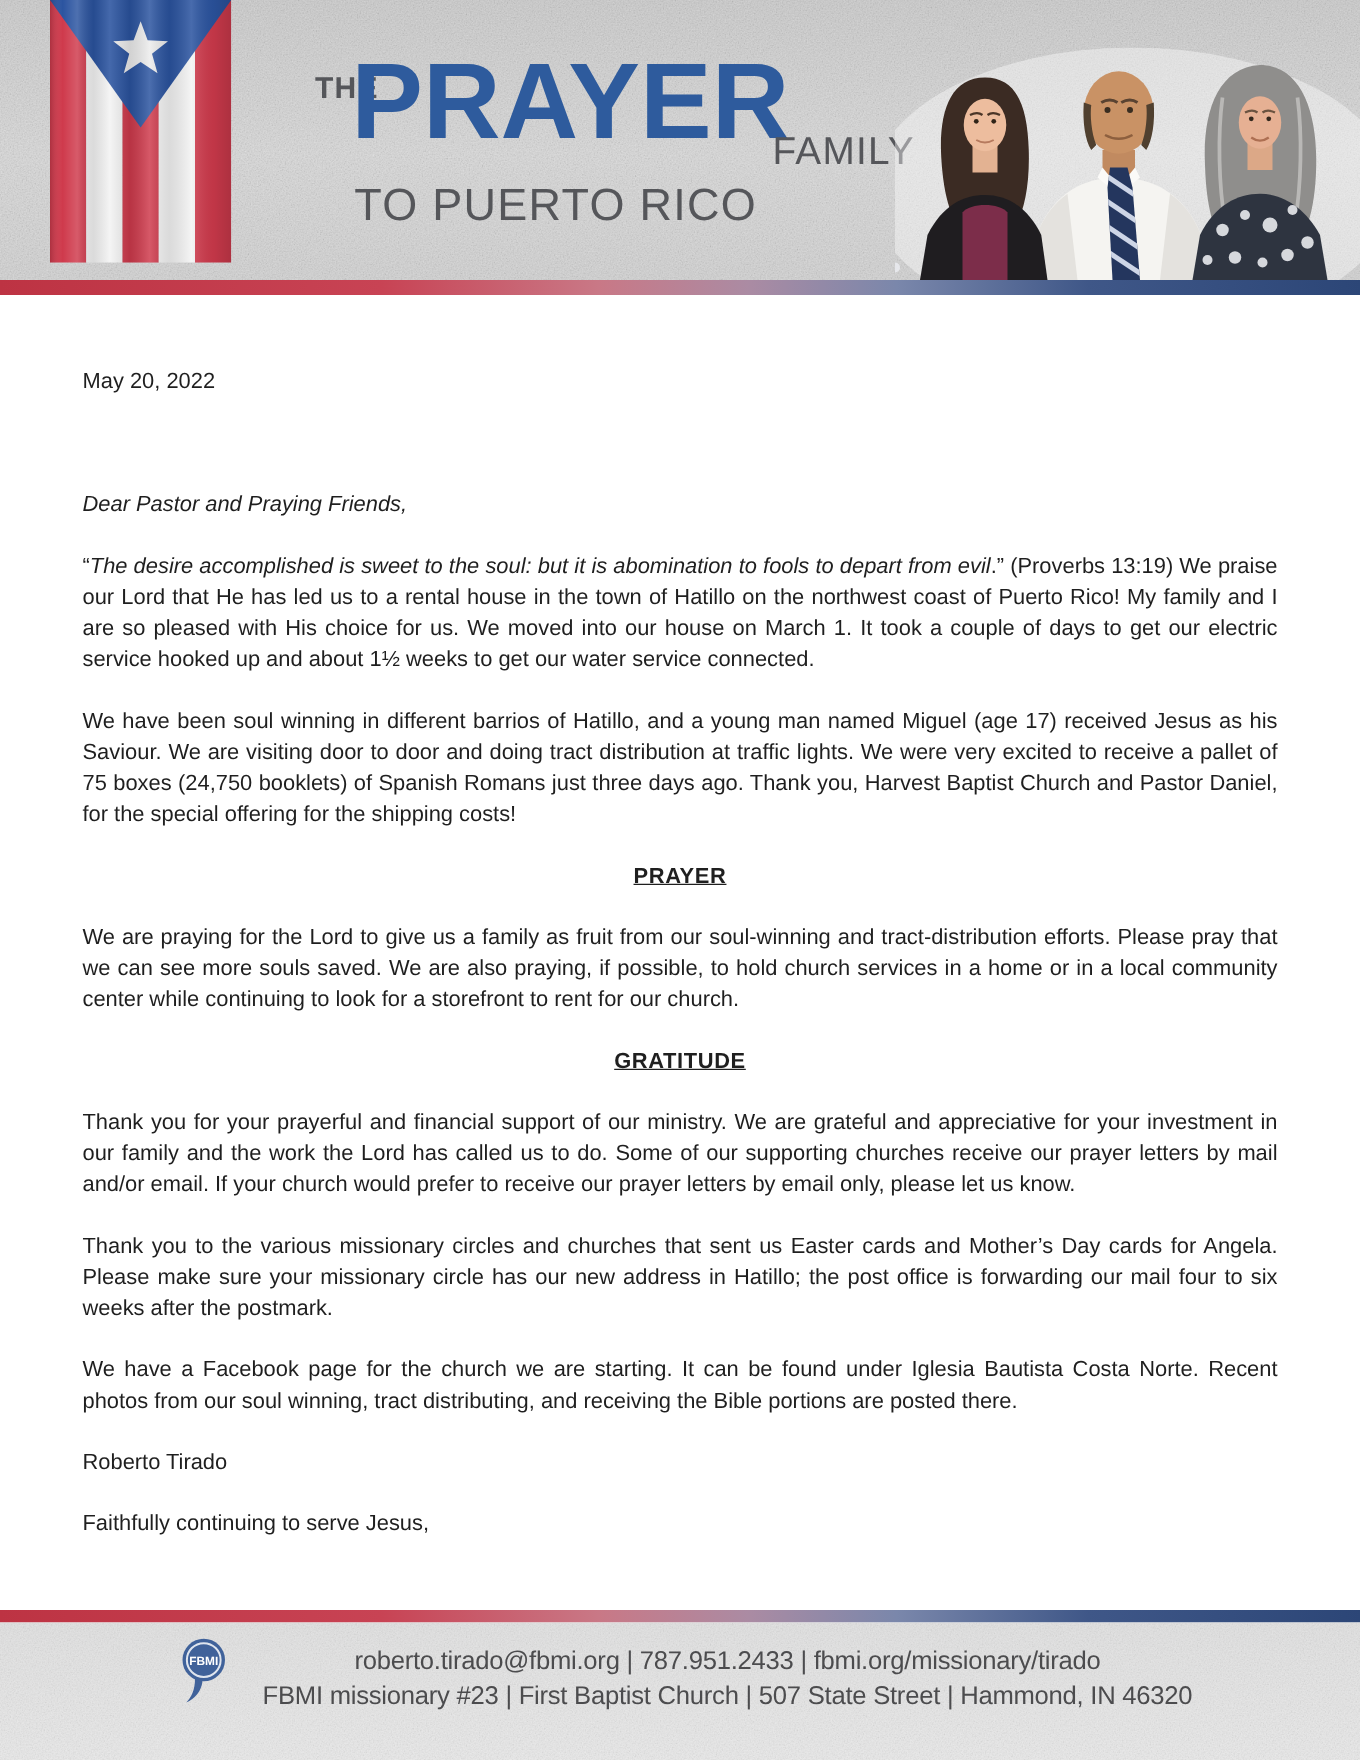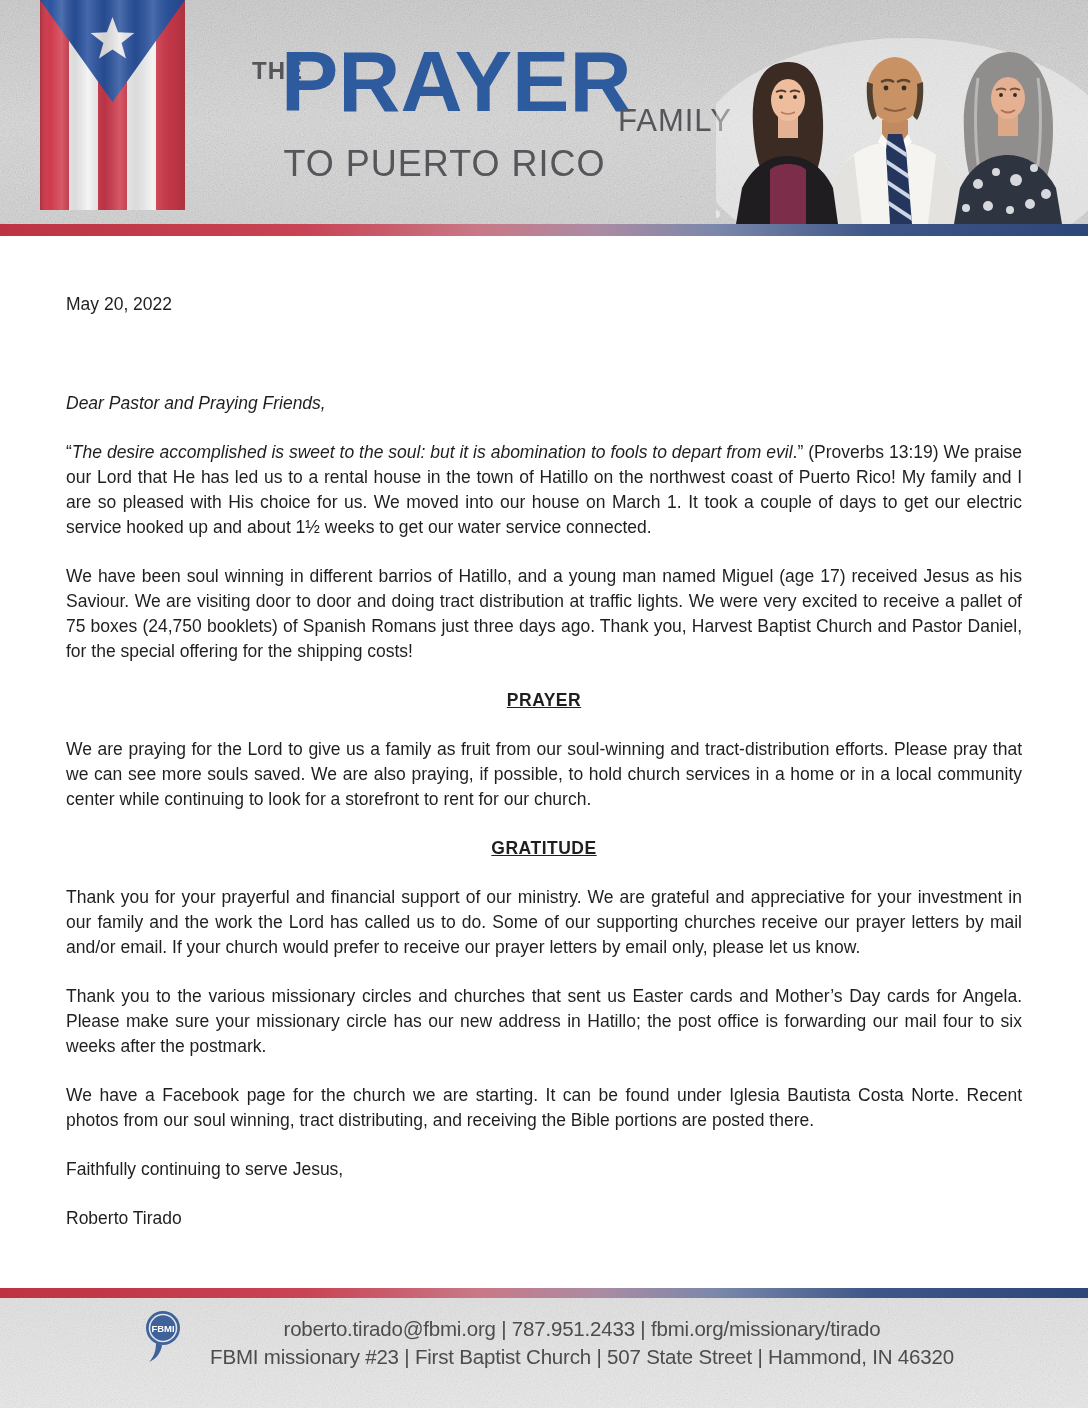--- a/index.html
+++ b/index.html
@@ -227,23 +227,23 @@
     <p class="justify">We are praying for the Lord to give us a family as fruit from our soul-winning and tract-distribution efforts. Please pray that we can see more souls saved. We are also praying, if possible, to hold church services in a home or in a local community center while continuing to look for a storefront to rent for our church.</p>
 
     <h2>GRATITUDE</h2>
 
     <p class="justify">Thank you for your prayerful and financial support of our ministry. We are grateful and appreciative for your investment in our family and the work the Lord has called us to do. Some of our supporting churches receive our prayer letters by mail and/or email. If your church would prefer to receive our prayer letters by email only, please let us know.</p>
 
     <p class="justify">Thank you to the various missionary circles and churches that sent us Easter cards and Mother’s Day cards for Angela. Please make sure your missionary circle has our new address in Hatillo; the post office is forwarding our mail four to six weeks after the postmark.</p>
 
     <p class="justify">We have a Facebook page for the church we are starting. It can be found under Iglesia Bautista Costa Norte. Recent photos from our soul winning, tract distributing, and receiving the Bible portions are posted there.</p>
 
+    <p>Roberto Tirado</p>
+
     <p>Faithfully continuing to serve Jesus,</p>
-
-    <p>Roberto Tirado</p>
   </main>
 
   <footer class="page-footer">
     <div class="divider footer-divider"></div>
     <div class="footer-body">
 
       <svg class="grain" xmlns="http://www.w3.org/2000/svg">
         <filter id="grainF">
           <feTurbulence type="fractalNoise" baseFrequency="0.85" numOctaves="2" stitchTiles="stitch"></feTurbulence>
           <feColorMatrix type="saturate" values="0"></feColorMatrix>

